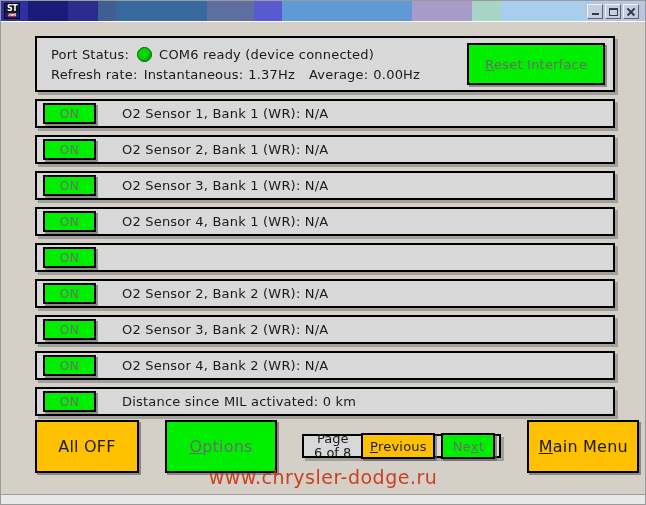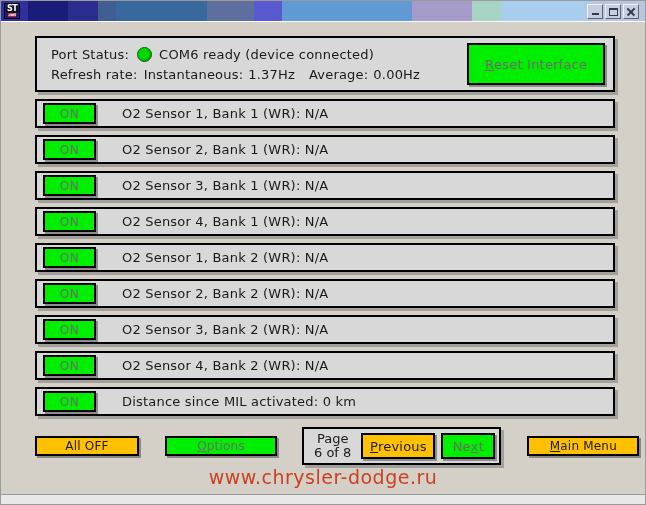--- a/index.html
+++ b/index.html
@@ -223,29 +223,29 @@
 
   
   .toolbar {
     margin: 10px 20px 0 24px;
     display: flex;
     align-items: center;
     height: 40px;
     position: relative;
   }
   .tb-btn {
-    height: 20px;
-    font-size: 12px;
+    height: 53px;
+    font-size: 16px;
   }
   .all-off { width: 104px; flex: 0 0 104px; }
   .options { width: 112px; flex: 0 0 112px; margin-left: 26px; }
 
   .page-group {
     margin-left: 25px;
-    height: 38px;
+    height: 24px;
     flex: 0 0 auto;
     display: flex;
     align-items: center;
     background: #d8d8d8;
     border: 2px solid #000000;
     box-shadow: 3px 3px 0 rgba(120,120,120,0.55);
     padding: 0 4px 0 6px;
     gap: 6px;
   }
   .page-counter {
@@ -375,21 +375,20 @@
         <div class="panel sensor-row">
           <div class="btn btn-green on-btn">ON</div>
           <div class="sensor-label">O2 Sensor 3, Bank 1 (WR): N/A</div>
         </div>
         <div class="panel sensor-row">
           <div class="btn btn-green on-btn">ON</div>
           <div class="sensor-label">O2 Sensor 4, Bank 1 (WR): N/A</div>
         </div>
         <div class="panel sensor-row">
           <div class="btn btn-green on-btn">ON</div>
-          <div class="sensor-label">O2 Sensor 1, Bank 2 (WR): N/A</div>
         </div>
         <div class="panel sensor-row">
           <div class="btn btn-green on-btn">ON</div>
           <div class="sensor-label">O2 Sensor 2, Bank 2 (WR): N/A</div>
         </div>
         <div class="panel sensor-row">
           <div class="btn btn-green on-btn">ON</div>
           <div class="sensor-label">O2 Sensor 3, Bank 2 (WR): N/A</div>
         </div>
         <div class="panel sensor-row">

